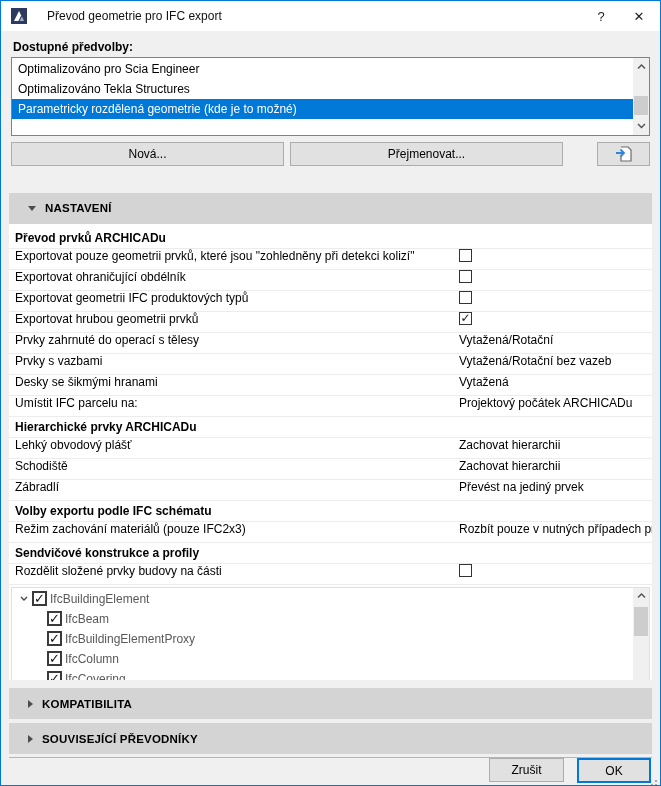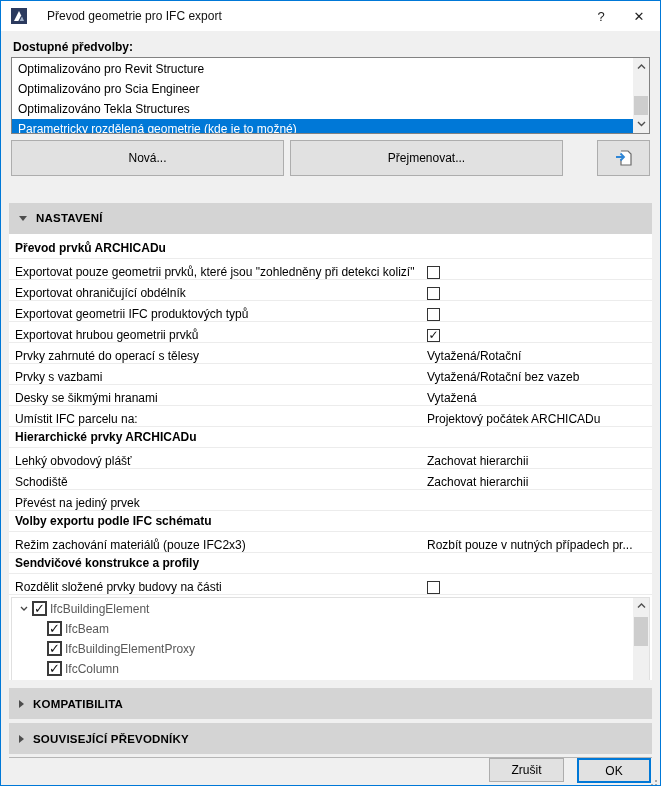--- a/index.html
+++ b/index.html
@@ -30,42 +30,42 @@
   .list-items { position: absolute; left: 0; top: 1px; right: 16px; }
   .list-item { height: 20px; line-height: 20px; padding-left: 6px; white-space: nowrap; color: #000; }
   .list-item.selected { background: #0078d7; color: #fff; }
 
   .vscroll { position: absolute; top: 0; right: 0; bottom: 0; width: 16px; background: #f0f0f0; }
   .vscroll .arrow { position: absolute; left: 0; width: 16px; height: 17px; display: flex; align-items: center; justify-content: center; }
   .vscroll .arrow.up { top: 0; } .vscroll .arrow.down { bottom: 0; }
   .vscroll .thumb { position: absolute; left: 1px; width: 14px; background: #cdcdcd; }
 
   
-  .preset-buttons { display: flex; margin: 6px 10px 17px 10px; height: 36px; flex: none; }
+  .preset-buttons { display: flex; margin: 6px 10px 17px 10px; height: 24px; flex: none; }
   .btn { background: #e1e1e1; border: 1px solid #adadad; font-size: 12px; color: #000;
          display: flex; align-items: center; justify-content: center; font-family: inherit; }
   .preset-buttons .btn.text { flex: 1 1 0; }
   .preset-buttons .btn + .btn { margin-left: 6px; }
   .preset-buttons .btn.iconbtn { flex: none; width: 53px; margin-left: 34px; }
 
   
   .section-bar { margin: 0 8px; height: 31px; background: #d4d4d4; display: flex; align-items: center;
-                 padding-left: 10px; flex: none; }
+                 padding-left: 19px; flex: none; }
   .section-bar .tri { width: 0; height: 0; margin-right: 9px; }
   .tri.down { border-left: 4px solid transparent; border-right: 4px solid transparent; border-top: 5px solid #4d4d4d; }
   .tri.right { border-top: 4px solid transparent; border-bottom: 4px solid transparent; border-left: 5px solid #4d4d4d; }
   .section-bar .bar-label { font-weight: bold; font-size: 11.5px; letter-spacing: 0.2px; }
   .mt10 { margin-top: 10px; } .mt8 { margin-top: 8px; } .mt4 { margin-top: 4px; }
 
   
   .settings-panel { margin: 0 8px; background: #fff; flex: 1 1 auto; overflow: hidden; padding-top: 4px; }
   .group-header { height: 21px; display: flex; align-items: center; padding-left: 6px;
                   font-weight: bold; border-bottom: 1px solid #ececec; }
-  .setting-row { height: 21px; display: flex; align-items: flex-end; padding-left: 6px;
-                 border-bottom: 1px solid #ececec; }
+  .setting-row { height: 21px; display: flex; align-items: flex-start; padding-left: 6px;
+                 border-bottom: 1px solid #ececec; gap: 32px; }
   .row-label { width: 412px; flex: none; white-space: nowrap; overflow: hidden; }
   .row-value { flex: 1; white-space: nowrap; overflow: hidden; color: #000; }
 
   .checkbox { width: 13px; height: 13px; border: 1px solid #333; background: #fff; flex: none;
               display: flex; align-items: center; justify-content: center; font-size: 12px; line-height: 1; }
   .checkbox.checked::after { content: "\2713"; font-weight: bold; color: #111; margin-top: -1px; }
 
   
   .treebox { position: relative; margin: 2px 2px 4px 2px; height: 122px; background: #fff;
              border: 1px solid #e0e0e0; overflow: hidden; }
@@ -101,21 +101,20 @@
     <div class="titlebar-controls">
       <div class="tb-btn">?</div>
       <div class="tb-btn close">✕</div>
     </div>
   </div>
 
   <div class="preset-label">Dostupné předvolby:</div>
 
   <div class="listbox">
     <div class="list-items">
-        <div class="list-item">Optimalizováno pro Revit Structure</div>
         <div class="list-item">Optimalizováno pro Scia Engineer</div>
         <div class="list-item">Optimalizováno Tekla Structures</div>
         <div class="list-item selected">Parametricky rozdělená geometrie (kde je to možné)</div>
       </div>
     <div class="vscroll">
       <div class="arrow up">
         <svg width="9" height="6" viewBox="0 0 9 6">
             <polyline points="1,4.5 4.5,1 8,4.5" fill="none" stroke="#505050" stroke-width="1.4"></polyline>
           </svg>
       </div>
@@ -182,20 +181,21 @@
         <div class="group-header">Hierarchické prvky ARCHICADu</div>
         <div class="setting-row">
           <span class="row-label">Lehký obvodový plášť</span>
           <span class="row-value">Zachovat hierarchii</span>
         </div>
         <div class="setting-row">
           <span class="row-label">Schodiště</span>
           <span class="row-value">Zachovat hierarchii</span>
         </div>
         <div class="setting-row">
+          <span class="row-label">Zábradlí</span>
           <span class="row-value">Převést na jediný prvek</span>
         </div>
         <div class="group-header">Volby exportu podle IFC schématu</div>
         <div class="setting-row">
           <span class="row-label">Režim zachování materiálů (pouze IFC2x3)</span>
           <span class="row-value">Rozbít pouze v nutných případech pr...</span>
         </div>
         <div class="group-header">Sendvičové konstrukce a profily</div>
         <div class="setting-row">
           <span class="row-label">Rozdělit složené prvky budovy na části</span>

